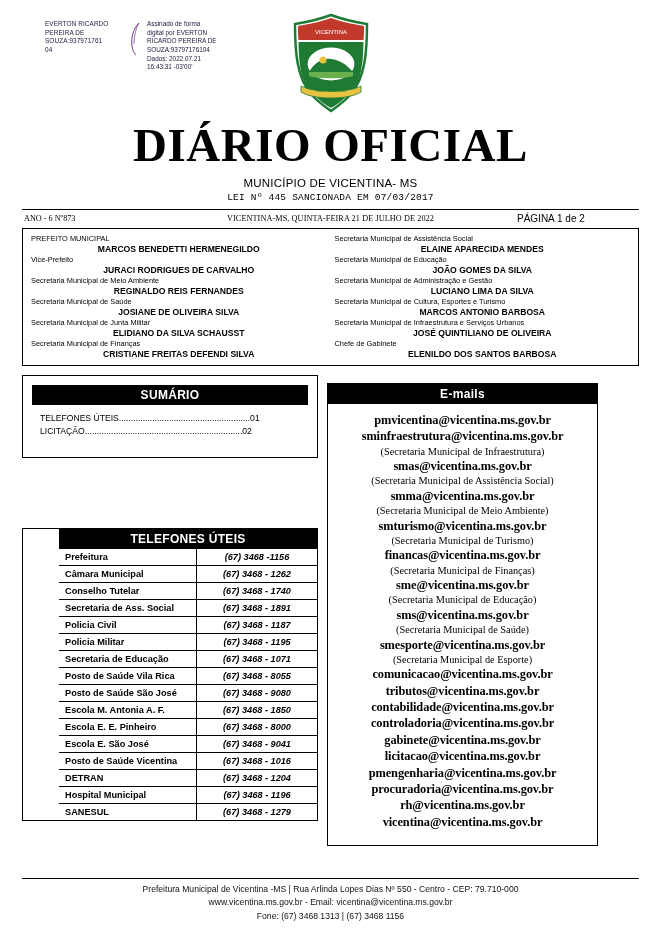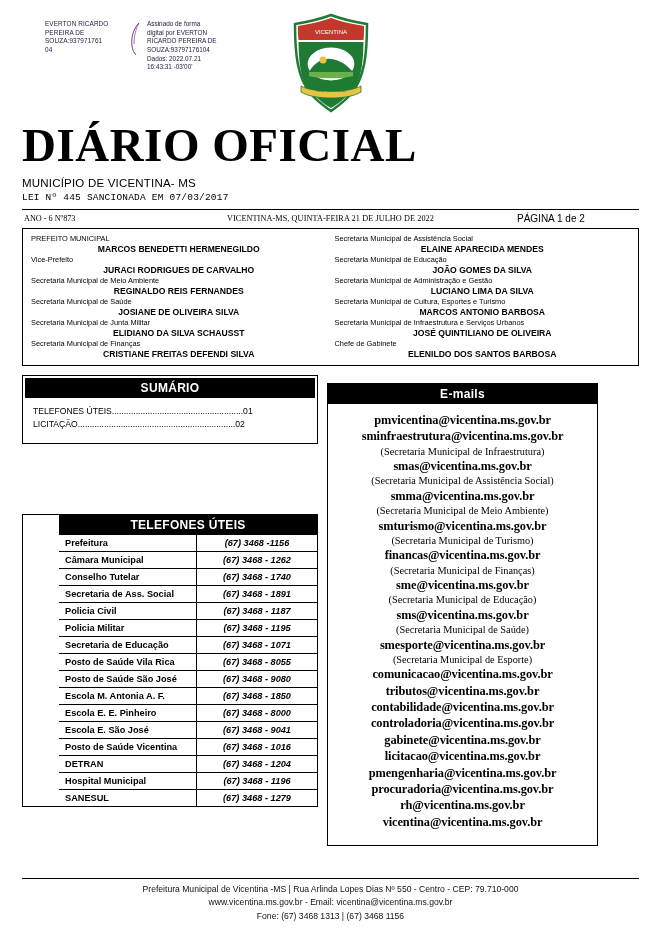--- a/index.html
+++ b/index.html
@@ -55,21 +55,21 @@
     left: 50%;
     transform: translateX(-50%);
     top: 12px;
     width: 92px;
     height: 104px;
   }
 
   
   .masthead {
     margin-top: 108px;
-    text-align: left;
+    text-align: center;
   }
   .do-title {
     font-family: "Liberation Serif", serif;
     font-weight: bold;
     font-size: 47px;
     letter-spacing: 0.5px;
     line-height: 1.02;
   }
   .municipio {
     font-family: "Liberation Sans", sans-serif;
@@ -145,21 +145,21 @@
     text-align: center;
     font-family: "Liberation Sans", sans-serif;
     font-weight: bold;
     font-size: 12px;
     padding: 3px 0 3px 0;
     letter-spacing: 0.3px;
   }
 
   .sumario-box {
     border: 1px solid #000;
-    padding: 2px;
+    padding: 9px;
   }
   .sumario-list {
     padding: 7px 8px 10px 8px;
     font-family: "Liberation Sans", sans-serif;
     font-size: 8.6px;
     line-height: 1.5;
   }
   .sumario-row { white-space: nowrap; overflow: hidden; }
 
   

